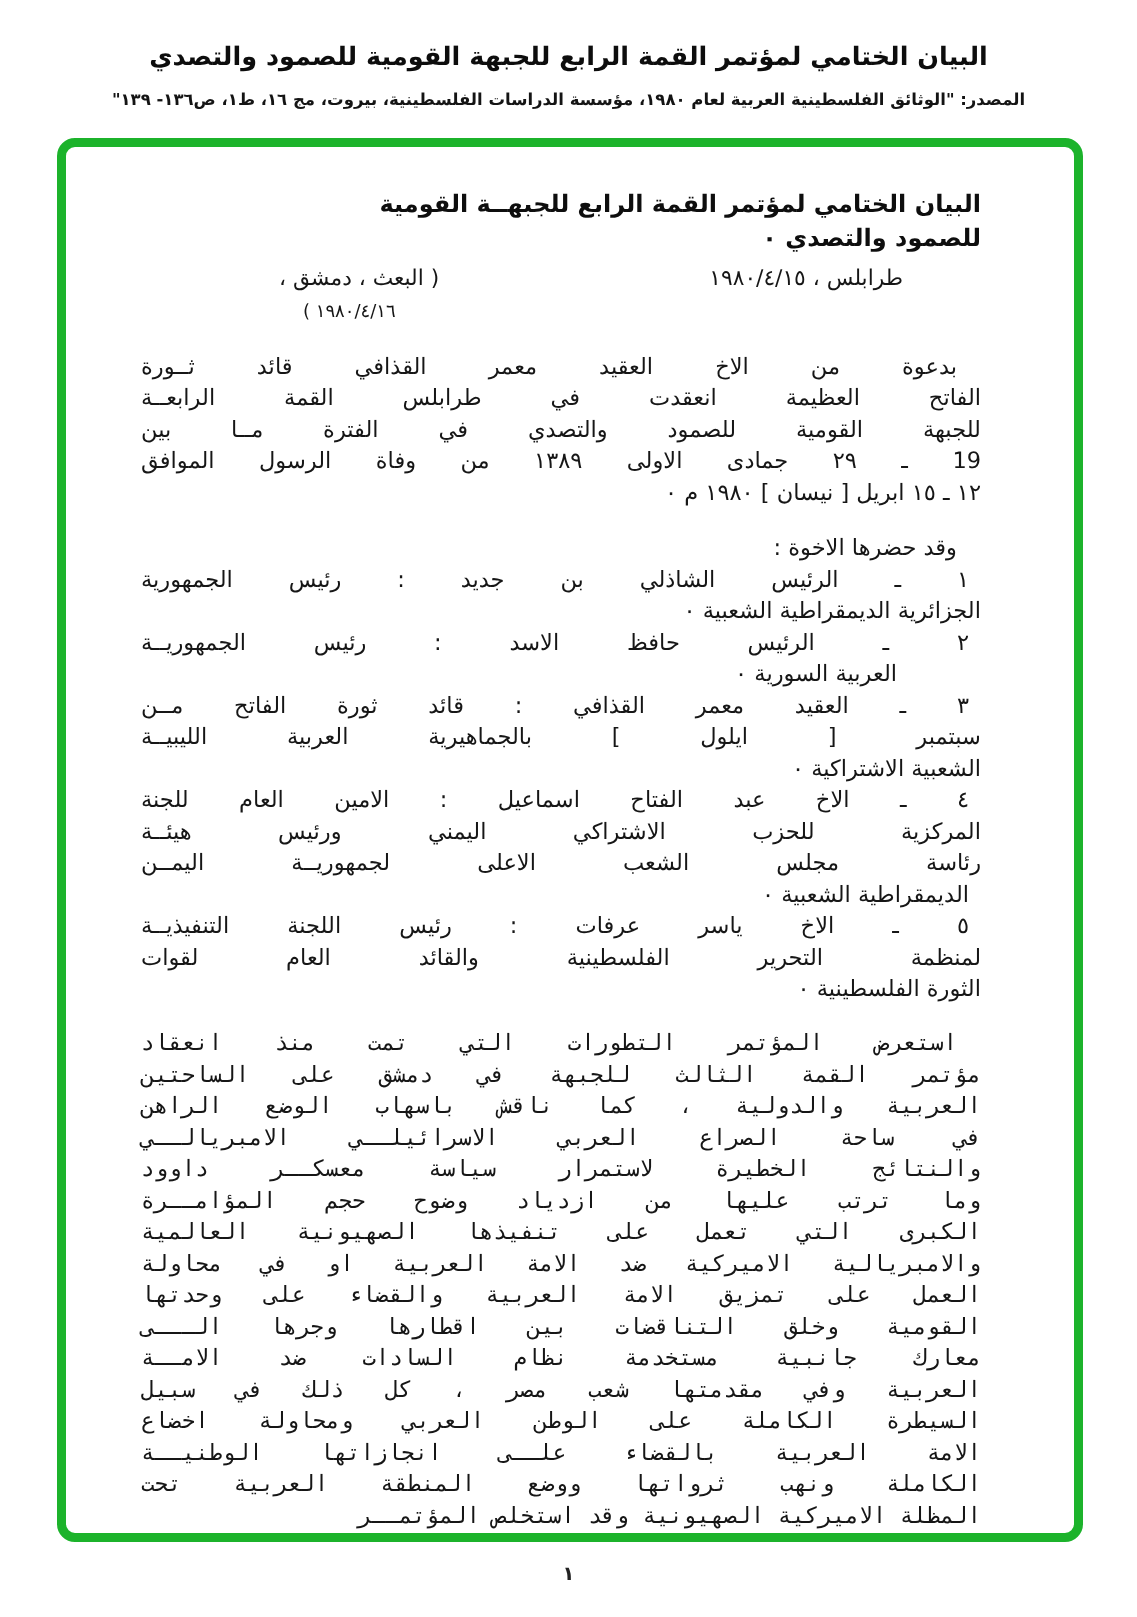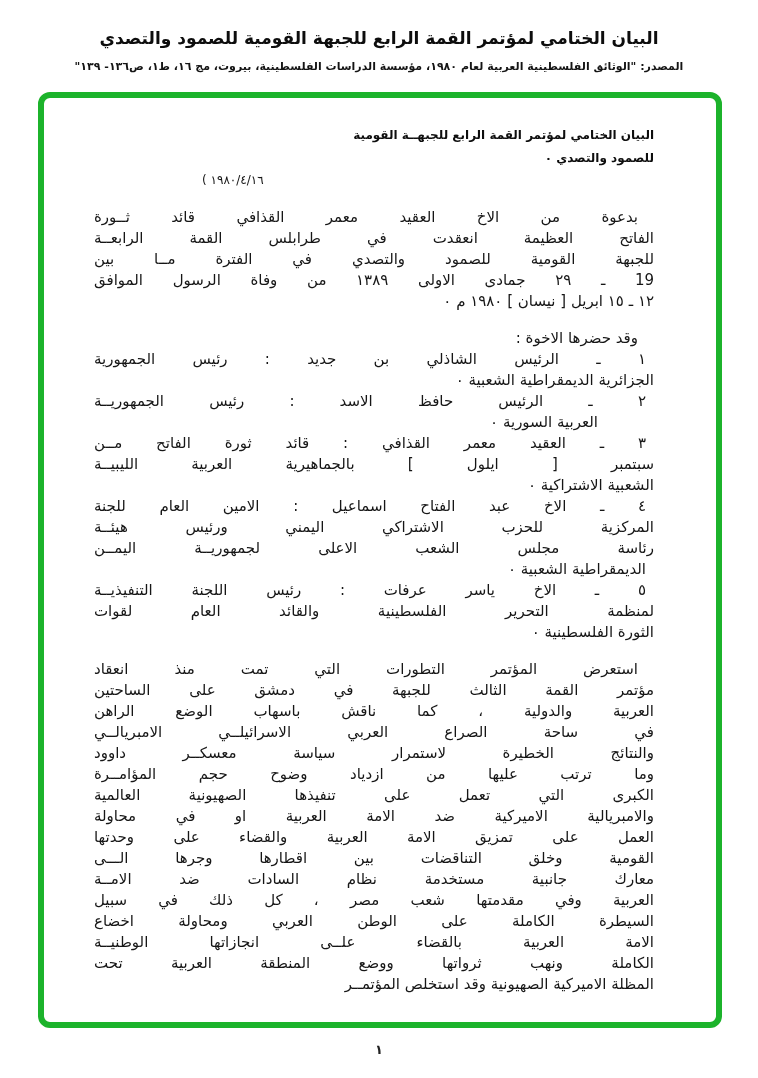--- a/index.html
+++ b/index.html
@@ -14,33 +14,33 @@
   }
   .hdr-src{
     position:absolute;top:60px;left:0;right:0;text-align:center;
     font-weight:bold;font-size:11px;color:#141414;
   }
   .green-box{
     position:absolute;left:38px;top:92px;width:684px;height:936px;
     box-sizing:border-box;border:6px solid #1cb32b;border-radius:12px;
     padding:26px 62px 0 50px;background:#fff;
   }
-  .doc-title{font-weight:bold;font-size:12px;line-height:23px;text-align:right;color:#0e0e0e;}
+  .doc-title{font-weight:bold;font-size:16px;line-height:23px;text-align:right;color:#0e0e0e;}
   .dateline{
     display:flex;justify-content:space-between;align-items:flex-start;
     margin-top:6px;padding-left:92px;padding-right:52px;
     font-size:14.5px;line-height:21px;
   }
   .dateline2{
     direction:rtl;text-align:left;padding-left:108px;
     font-size:12px;line-height:21px;
   }
   .doc-body{margin-top:10px;font-size:15px;}
   .para{margin:0;}
-  .para.gap{margin-top:9px;}
+  .para.gap{margin-top:9px;font-family:Liberation Mono, monospace;}
   .line{
     line-height:21px;text-align:justify;text-align-last:justify;
     white-space:nowrap;
   }
   .line.e{text-align-last:auto;white-space:normal;}
   .line.f{padding-right:16px;margin-top:16px;}
   .line.m{padding-right:8px;}
   .line.i56{padding-right:56px;}
   .line.i8{padding-right:8px;}
   .pagenum{
@@ -57,20 +57,24 @@
 
   <div class="hdr-src">المصدر: "الوثائق الفلسطينية العربية لعام ١٩٨٠،  مؤسسة الدراسات الفلسطينية، بيروت، مج ١٦، ط١، ص١٣٦- ١٣٩"</div>
 
   <div class="green-box" style="border-color: rgb(28, 179, 43);">
 
     <div class="doc-title">
       <div>البيان الختامي لمؤتمر القمة الرابع للجبهــة القومية</div>
       <div>للصمود والتصدي ٠</div>
     </div>
 
+    <div class="dateline" dir="ltr">
+      <span dir="rtl">( البعث ، دمشق ،</span>
+      <span dir="rtl">طرابلس ، ١٩٨٠/٤/١٥</span>
+    </div>
 
     <div class="dateline2">
       <span>١٩٨٠/٤/١٦ )</span>
     </div>
 
     <div class="doc-body">
         <div class="para">
           <div class="line f">بدعوة من الاخ العقيد معمر القذافي قائد ثــورة</div>
           <div class="line">الفاتح العظيمة انعقدت في طرابلس القمة الرابعــة</div>
           <div class="line">للجبهة القومية للصمود والتصدي في الفترة مــا بين</div>

